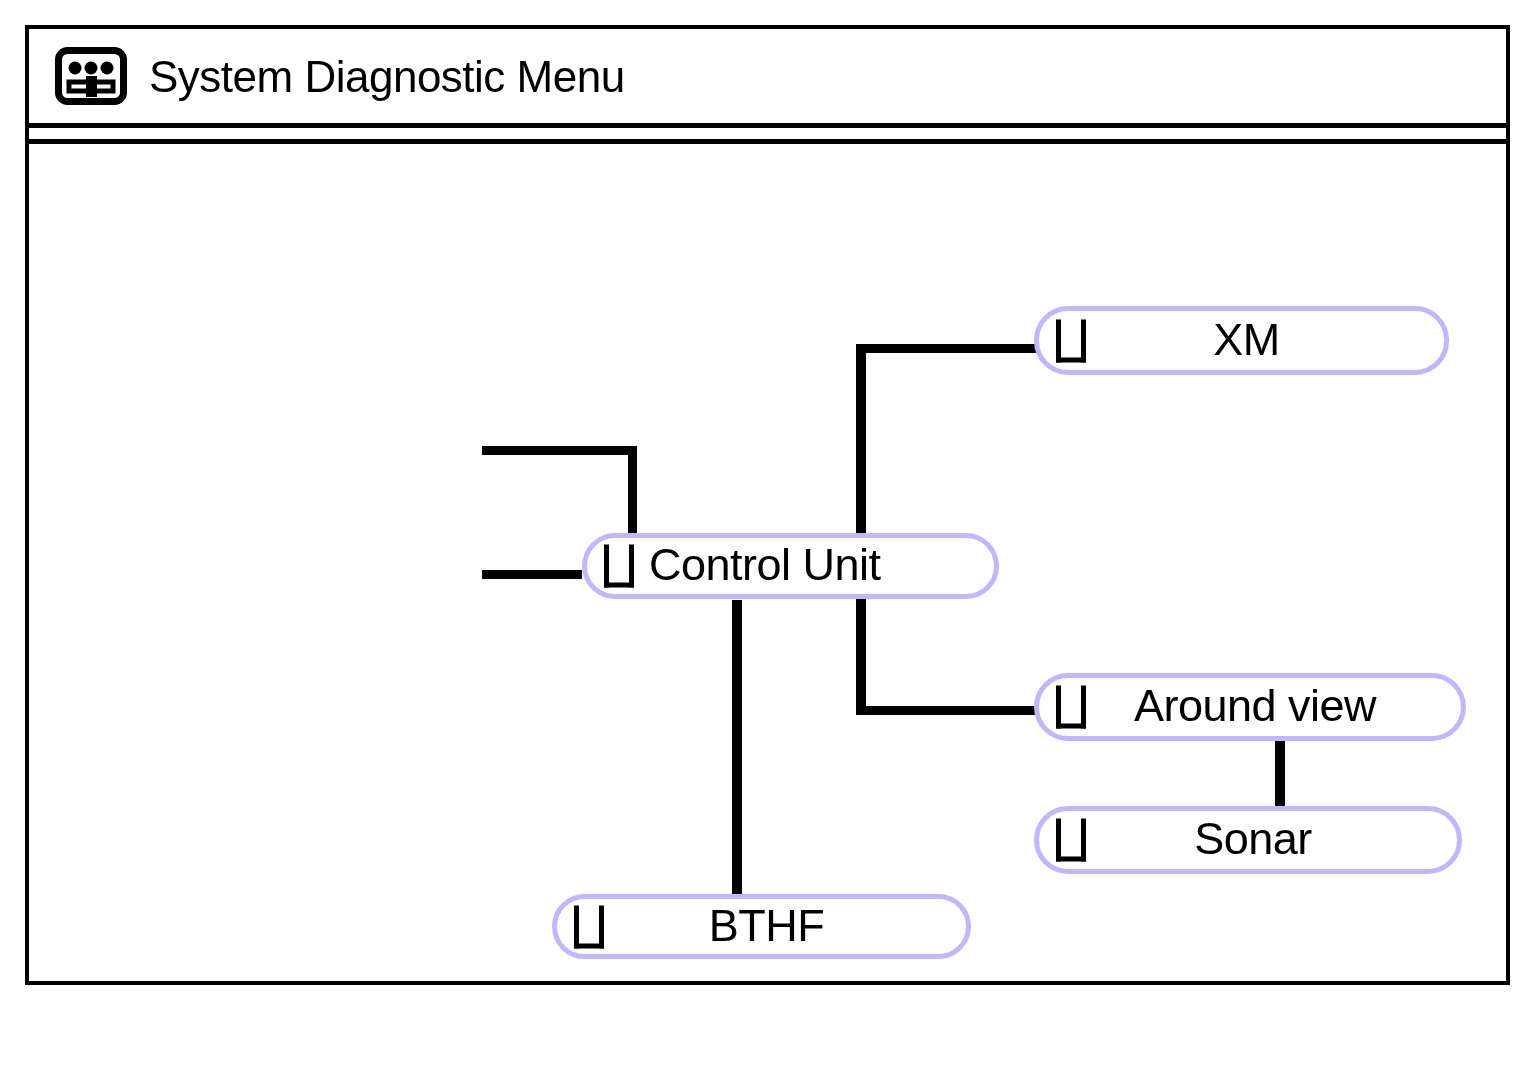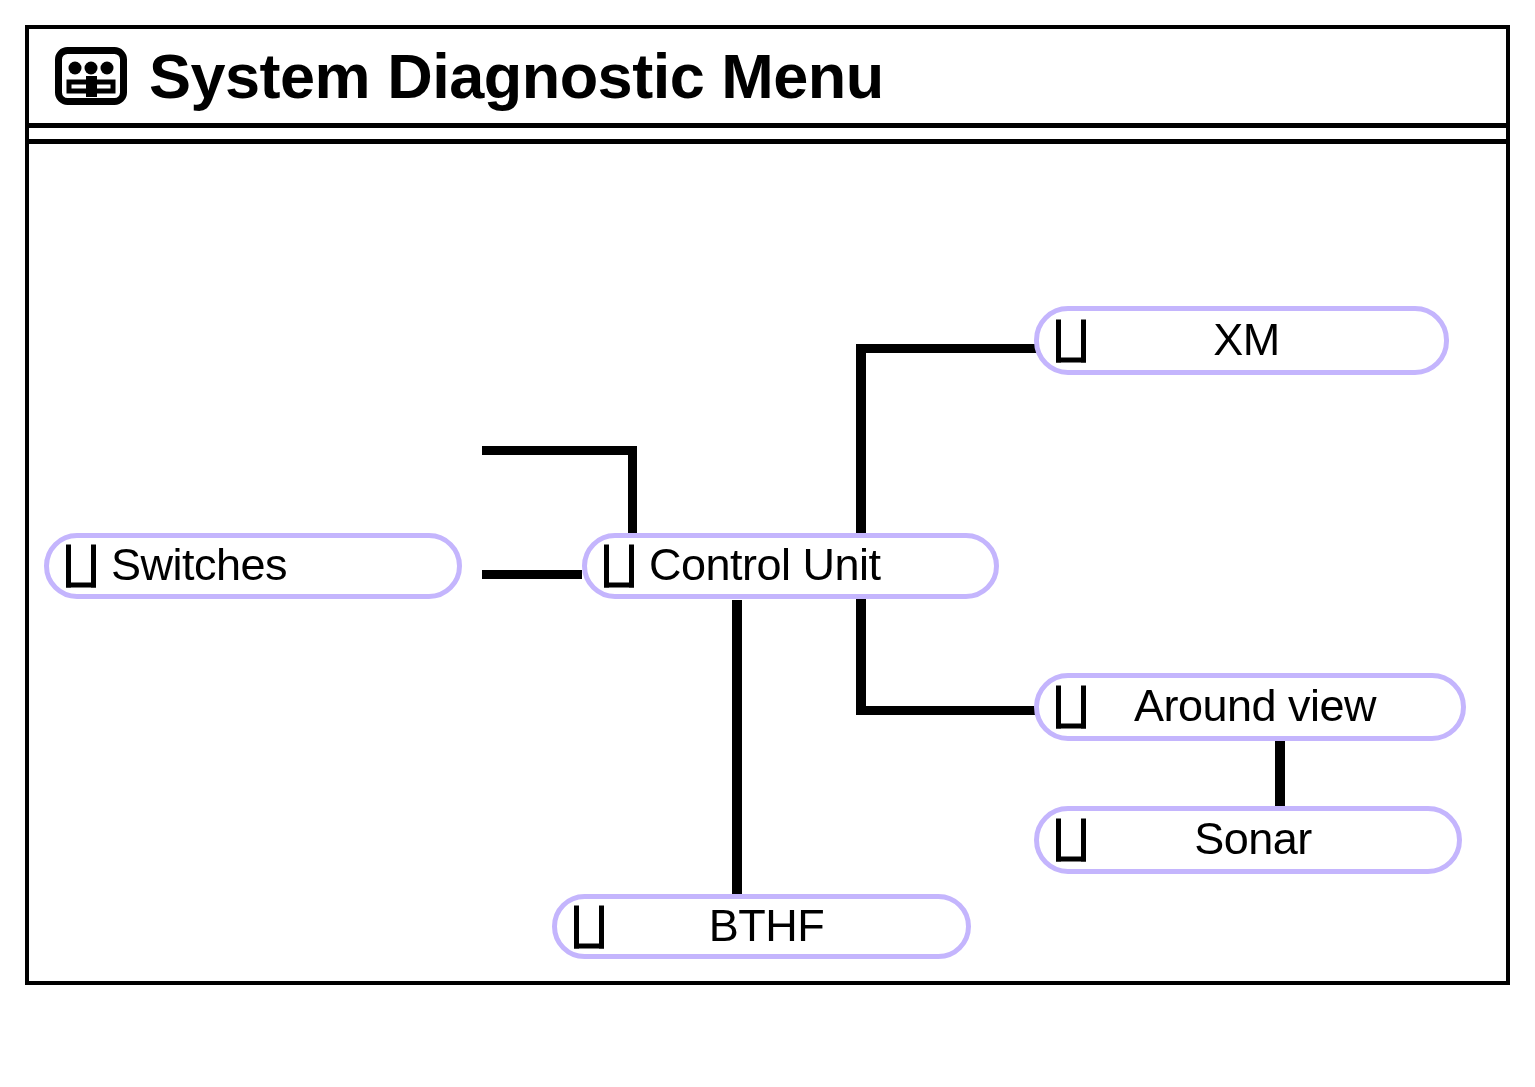--- a/index.html
+++ b/index.html
@@ -34,26 +34,26 @@
     left: 0;
     top: 0;
     width: 100%;
     height: 94px;
     display: flex;
     align-items: center;
     box-sizing: border-box;
     padding-left: 26px;
   }
   #title-text {
-    font-size: 63px;
+    font-size: 44px;
     line-height: 55px;
     letter-spacing: -0.5px;
     margin-left: 22px;
     white-space: nowrap;
-    font-weight: 700;
+    font-weight: 400;
     text-align: center;
   }
 
   
   .menu-icon {
     width: 72px;
     height: 58px;
     flex: 0 0 auto;
     display: block;
   }
@@ -164,24 +164,20 @@
 
     <div class="connector" style="left:827px; top:199px; width:208px; height:9px;"></div>
 
     <div class="connector" style="left:827px; top:561px; width:208px; height:9px;"></div>
 
     <div class="connector" style="left:703px; top:455px; width:10px; height:305px;"></div>
 
     <div class="connector" style="left:1246px; top:596px; width:10px; height:80px;"></div>
 
 
-    <div class="node label-left" style="left:15px; top:388px; width:418px; height:66px;">
-      <span class="node-icon"></span>
-      <span class="node-label">Switches</span>
-    </div>
 
     <div class="node label-left" style="left:553px; top:388px; width:417px; height:66px;">
       <span class="node-icon"></span>
       <span class="node-label">Control Unit</span>
     </div>
 
     <div class="node" style="left:1005px; top:161px; width:415px; height:69px;">
       <span class="node-icon"></span>
       <span class="node-label">XM</span>
     </div>

